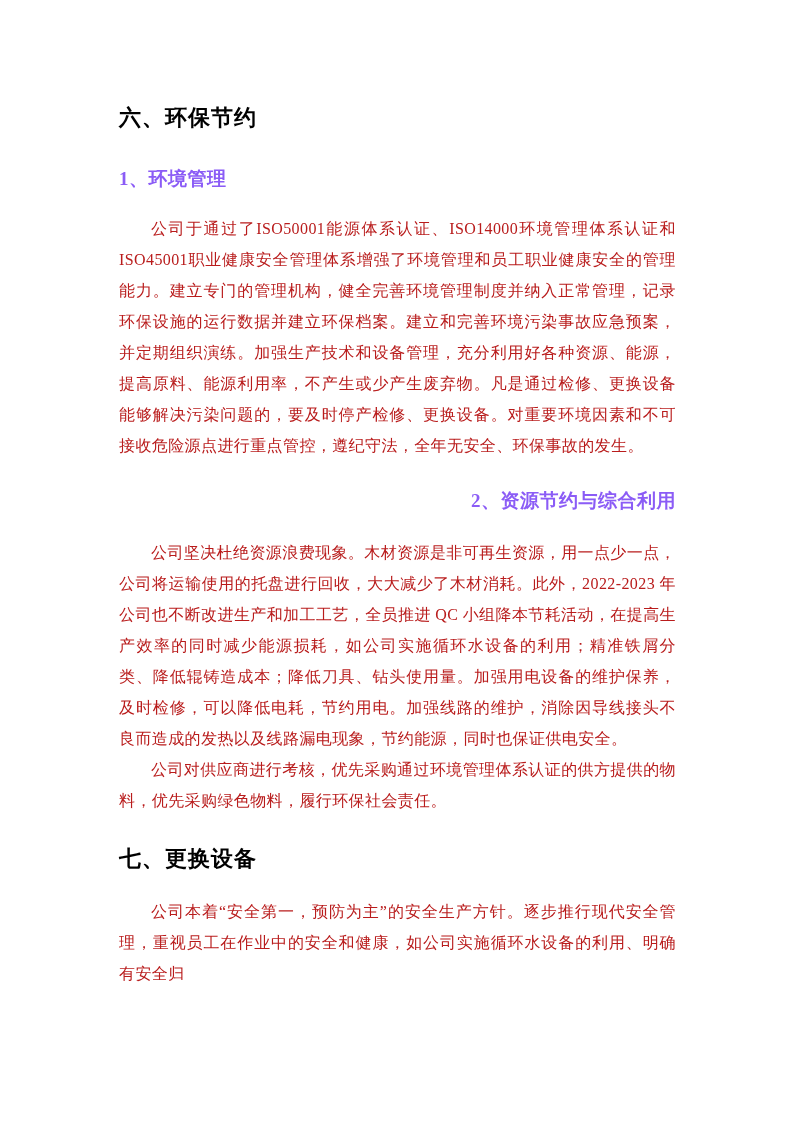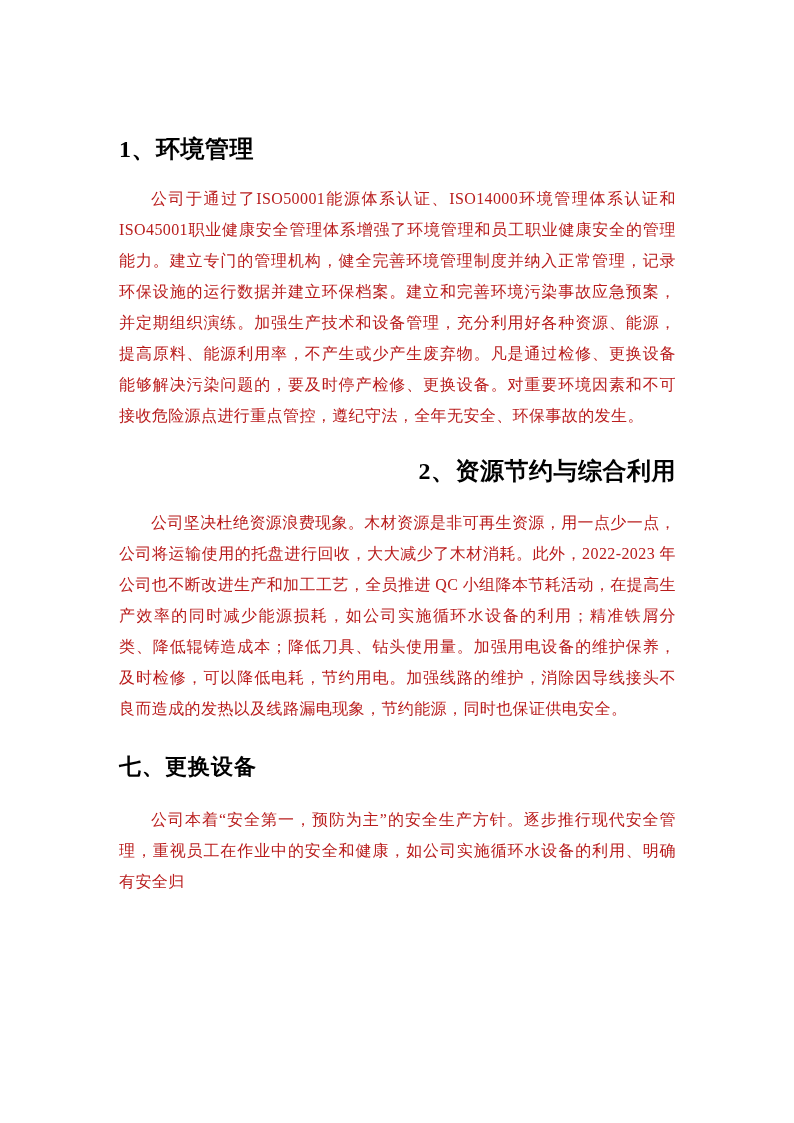--- a/index.html
+++ b/index.html
@@ -22,24 +22,24 @@
   .h-major {
     margin: 0;
     font-size: 22px;
     line-height: 30px;
     font-weight: bold;
     color: #000000;
     letter-spacing: 1px;
   }
   .h-minor {
     margin: 0;
-    font-size: 24px;
+    font-size: 19px;
     line-height: 28px;
     font-weight: bold;
-    color: #000000;
+    color: #8b5cf6;
     letter-spacing: 0.5px;
   }
   .para {
     margin: 0;
     font-size: 16px;
     line-height: 31px;
     text-align: justify;
     text-align-last: left;
     text-indent: 2em;
     color: #b91c1c;
@@ -53,28 +53,30 @@
   .mt-p-follow      { margin-top: 0; }
   .mt-h1-after-p    { margin-top: 28px; }
   .mt-h2b-after-h1  { margin-top: 30px; }
   .mt-p-last        { margin-top: 22px; }
 </style>
 </head>
 <body>
 
 <div class="page">
 
+  <h1 class="h-major">六、环保节约</h1>
 
   <h2 class="h-minor mt-h2-after-h1">1、环境管理</h2>
 
   <p class="para mt-p-after-h2">公司于通过了ISO50001能源体系认证、ISO14000环境管理体系认证和ISO45001职业健康安全管理体系增强了环境管理和员工职业健康安全的管理能力。建立专门的管理机构，健全完善环境管理制度并纳入正常管理，记录环保设施的运行数据并建立环保档案。建立和完善环境污染事故应急预案，并定期组织演练。加强生产技术和设备管理，充分利用好各种资源、能源，提高原料、能源利用率，不产生或少产生废弃物。凡是通过检修、更换设备能够解决污染问题的，要及时停产检修、更换设备。对重要环境因素和不可接收危险源点进行重点管控，遵纪守法，全年无安全、环保事故的发生。</p>
 
   <h2 class="h-minor mt-h2-after-p">2、资源节约与综合利用</h2>
 
   <p class="para mt-p2-after-h2">公司坚决杜绝资源浪费现象。木材资源是非可再生资源，用一点少一点，公司将运输使用的托盘进行回收，大大减少了木材消耗。此外，2022-2023 年公司也不断改进生产和加工工艺，全员推进 QC 小组降本节耗活动，在提高生产效率的同时减少能源损耗，如公司实施循环水设备的利用；精准铁屑分类、降低辊铸造成本；降低刀具、钻头使用量。加强用电设备的维护保养，及时检修，可以降低电耗，节约用电。加强线路的维护，消除因导线接头不良而造成的发热以及线路漏电现象，节约能源，同时也保证供电安全。</p>
 
+  <p class="para mt-p-follow">公司对供应商进行考核，优先采购通过环境管理体系认证的供方提供的物料，优先采购绿色物料，履行环保社会责任。</p>
 
   <h1 class="h-major mt-h1-after-p">七、更换设备</h1>
 
 
   <p class="para mt-p-last">公司本着“安全第一，预防为主”的安全生产方针。逐步推行现代安全管理，重视员工在作业中的安全和健康，如公司实施循环水设备的利用、明确有安全归</p>
 
 </div>
 
 </body></html>

